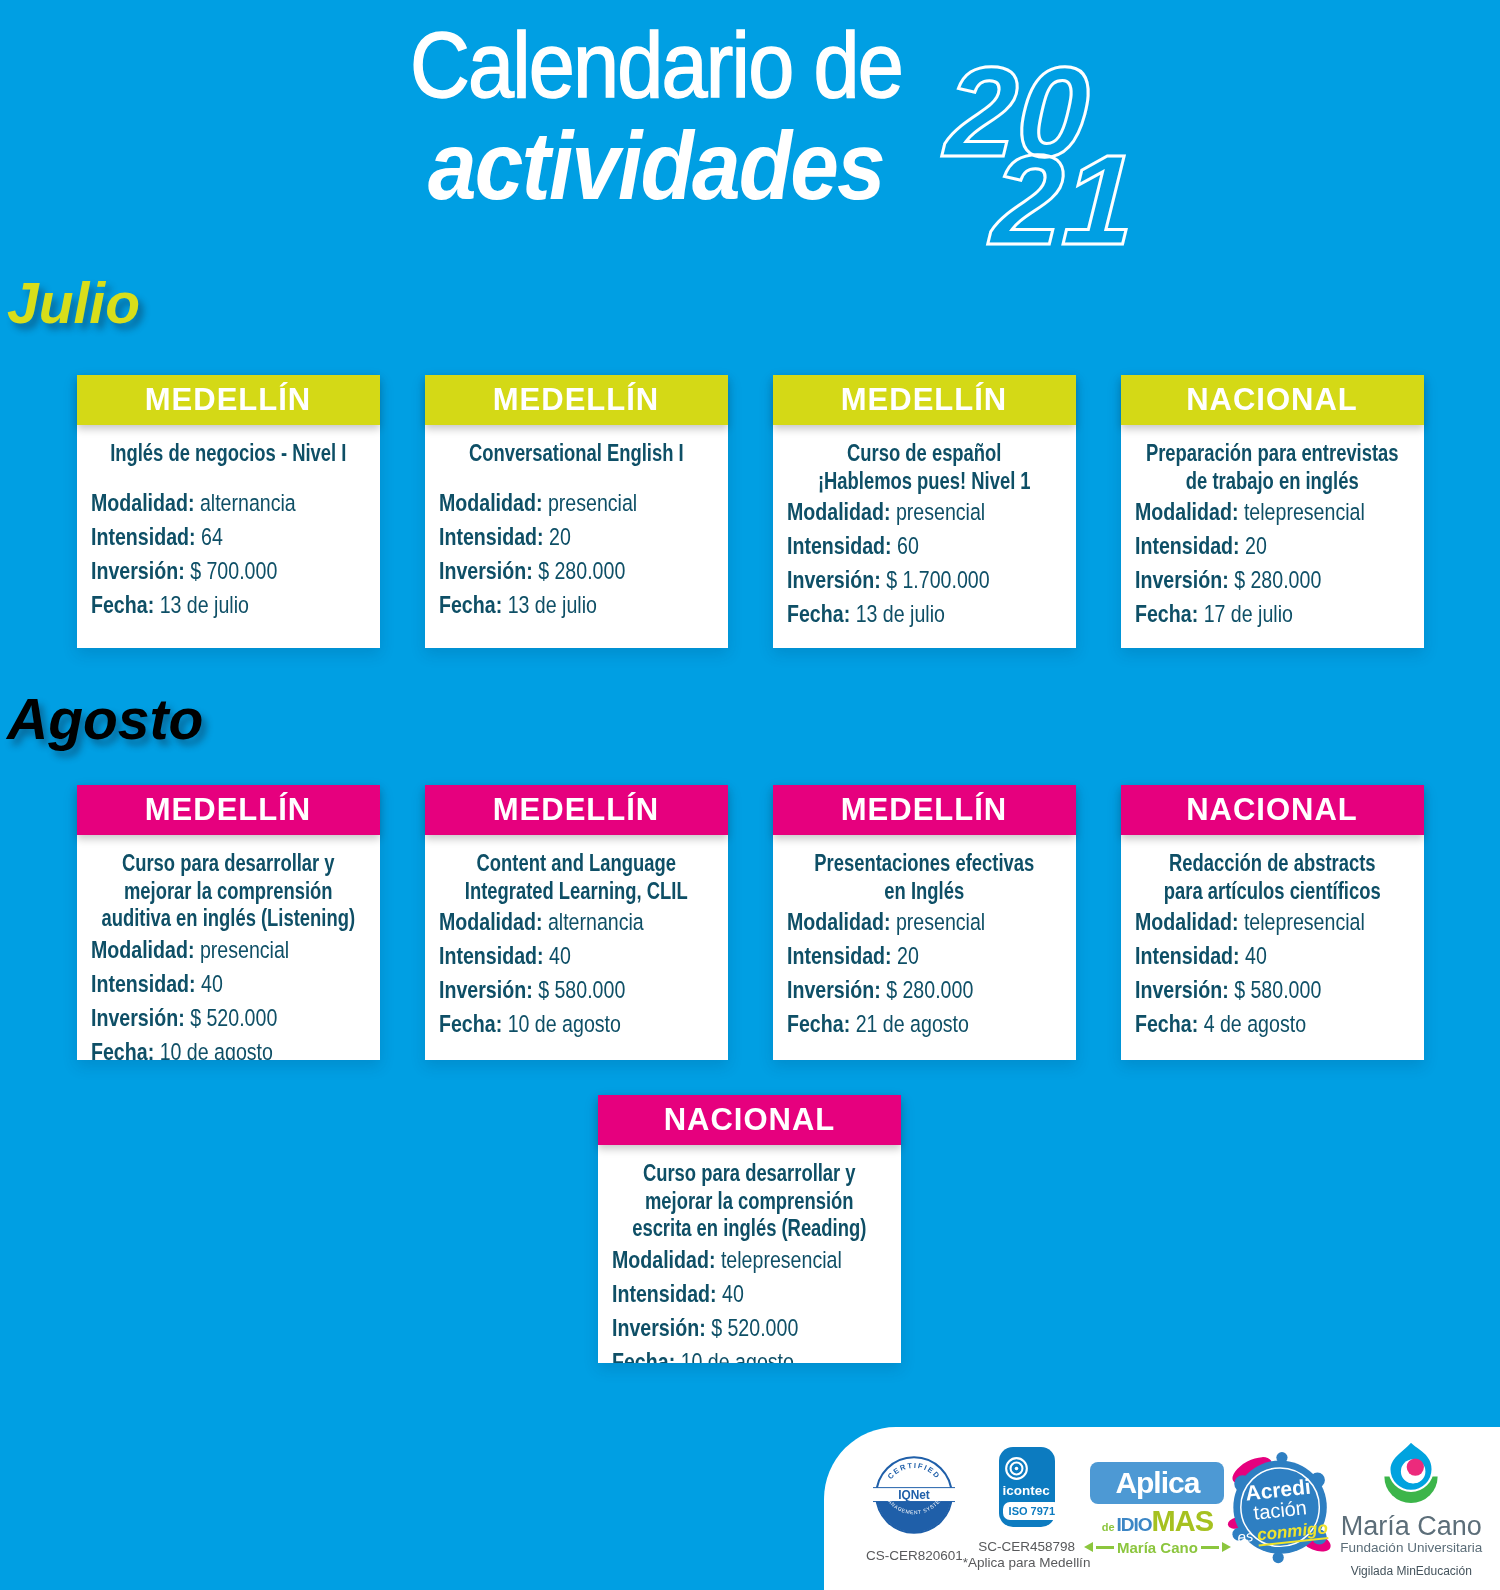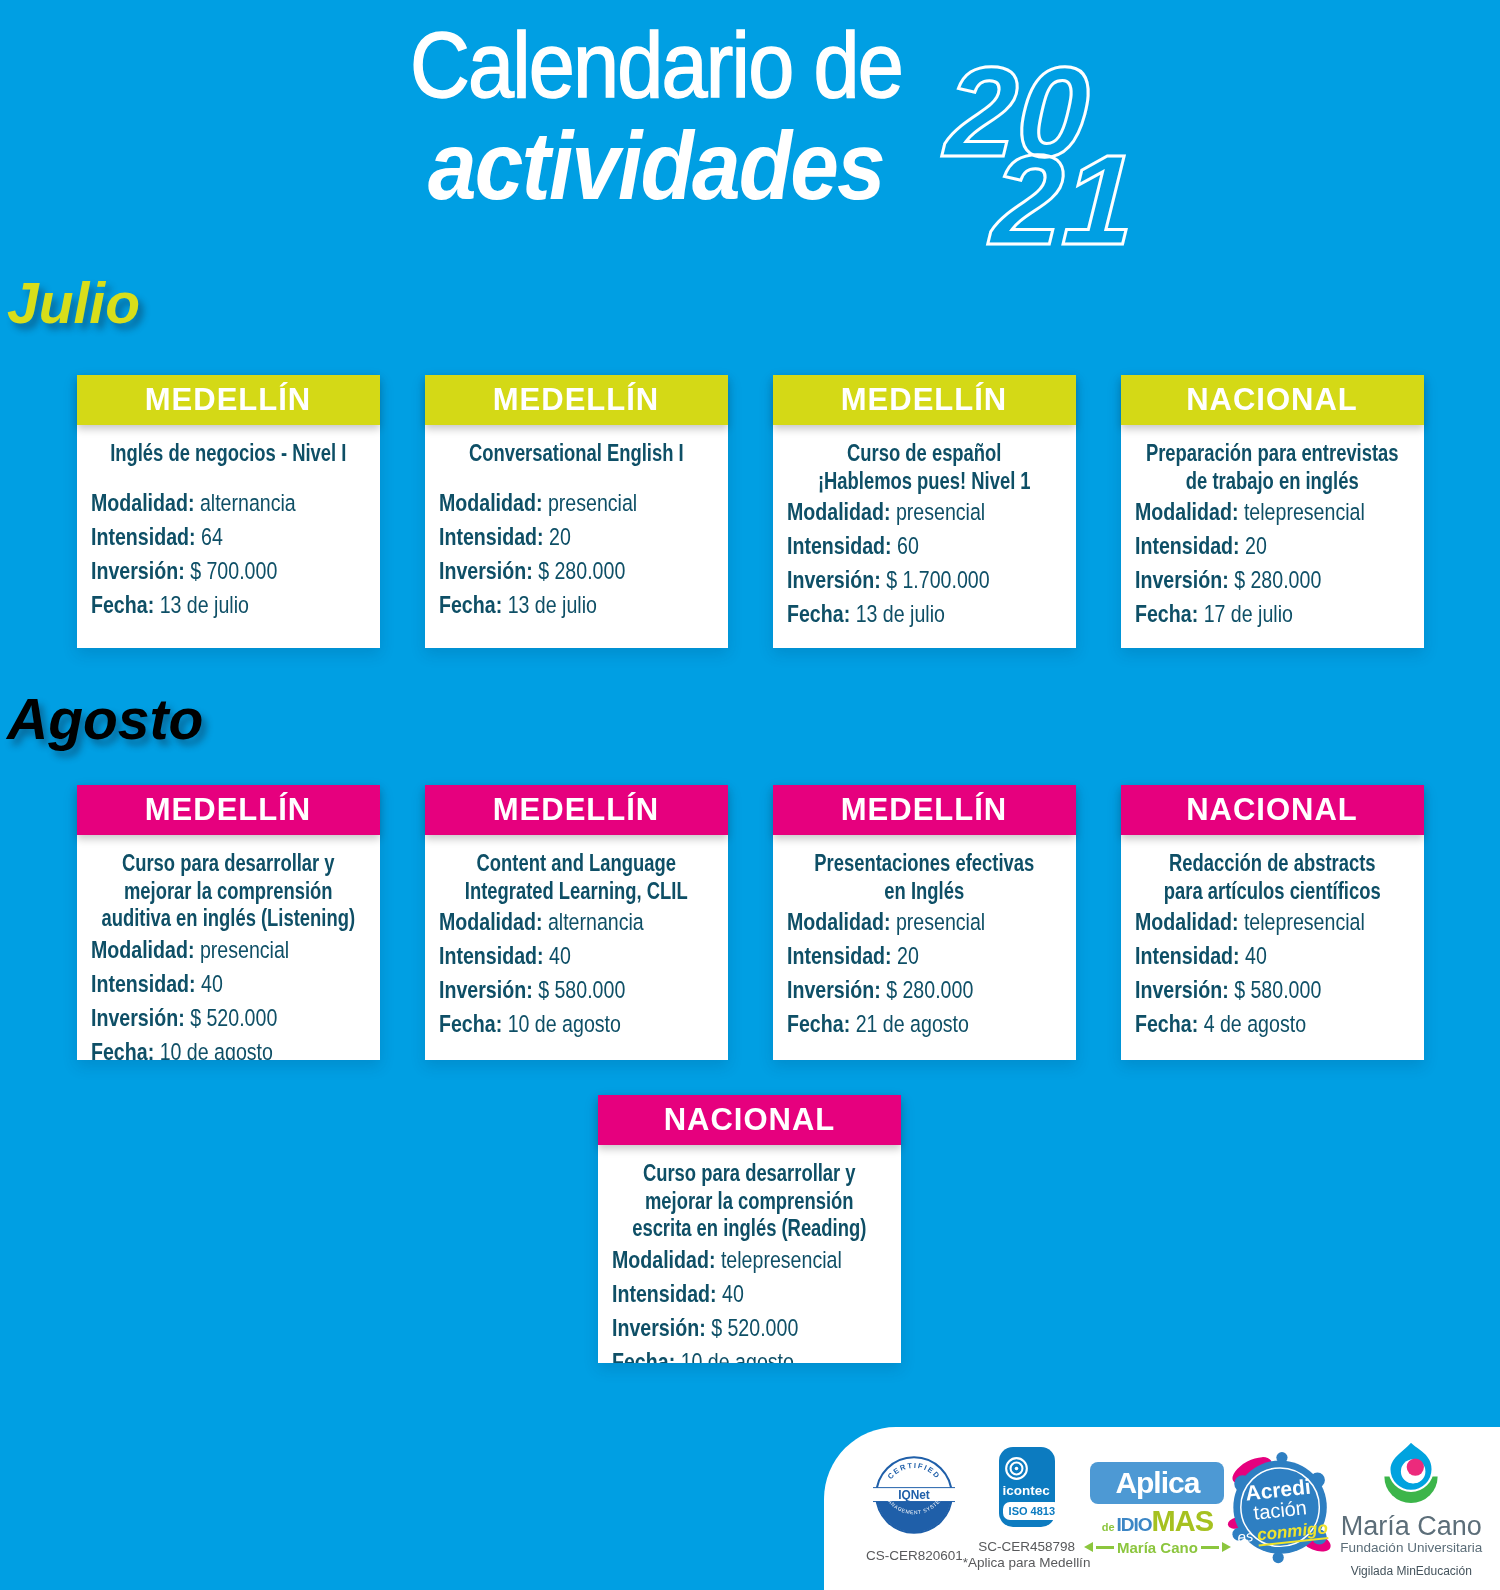--- a/index.html
+++ b/index.html
@@ -327,21 +327,21 @@
     </div>
 
     <div class="logo-item">
       <div class="icontec-badge">
         <svg viewBox="0 0 30 30" width="27" height="27">
           <circle cx="15" cy="15" r="11.5" fill="none" stroke="#FFFFFF" stroke-width="2.3"></circle>
           <circle cx="15" cy="15" r="6.6" fill="none" stroke="#FFFFFF" stroke-width="2.3"></circle>
           <circle cx="15" cy="15" r="2" fill="#FFFFFF"></circle>
         </svg>
         <div class="icontec-name">icontec</div>
-        <div class="iso-box">ISO 4813</div>
+        <div class="iso-box">ISO 7971</div>
       </div>
       <div class="caption">
         <div>SC-CER458798</div>
         <div>*Aplica para Medellín</div>
       </div>
     </div>
 
     <div class="logo-item centro-logo">
       <div class="centro-top">Aplica</div>
       <div class="centro-mid">

